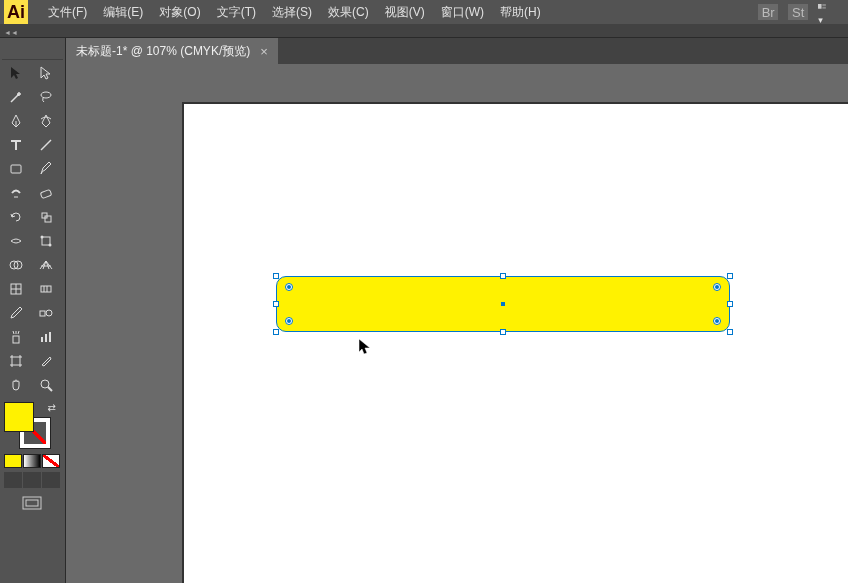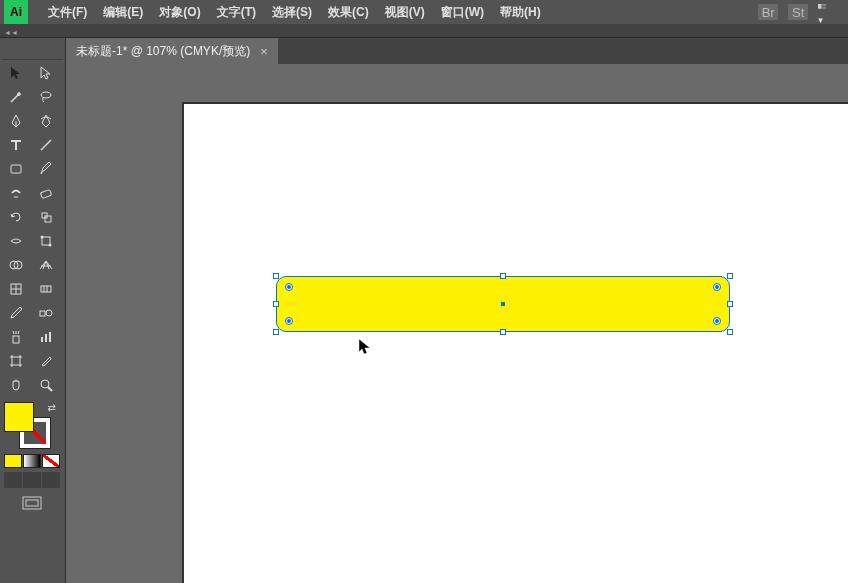--- a/index.html
+++ b/index.html
@@ -1,20 +1,20 @@
 <!DOCTYPE html>
 <html><head>
 <meta charset="utf-8">
 <style>
 * { margin: 0; padding: 0; box-sizing: border-box; }
 body { width: 848px; height: 583px; background: #535353; font-family: "Microsoft YaHei", sans-serif; font-size: 12px; color: #e0e0e0; overflow: hidden; }
 
 .menubar { height: 24px; background: #535353; display: flex; align-items: center; padding-left: 4px; }
-.app-icon { width: 24px; height: 24px; background: #22c55e; color: #330000; display: flex; align-items: center; justify-content: center; font-weight: bold; font-size: 12px; margin-right: 12px; }
-.menu-item { padding: 0 8px; cursor: pointer; line-height: 24px; font-weight: bold; }
+.app-icon { width: 24px; height: 24px; background: #fde047; color: #330000; display: flex; align-items: center; justify-content: center; font-weight: bold; font-size: 18px; margin-right: 12px; }
+.menu-item { padding: 0 8px; cursor: pointer; line-height: 24px; }
 .menu-right { margin-left: auto; display: flex; align-items: center; gap: 10px; padding-right: 12px; }
 .menu-right-icon { width: 20px; height: 16px; background: #6a6a6a; display: flex; align-items: center; justify-content: center; font-size: 13px; color: #bbb; }
 
 .panel-collapse { height: 14px; background: #424242; border-bottom: 1px solid #2a2a2a; }
 .panel-collapse::before { content: "◄◄"; font-size: 7px; color: #aaa; padding-left: 4px; }
 
 .workspace { display: flex; height: calc(100% - 38px); }
 
 .toolbar { width: 66px; background: #535353; border-right: 1px solid #2a2a2a; padding: 2px; }
 .tool-header { height: 20px; border-bottom: 1px solid #404040; margin-bottom: 2px; }

